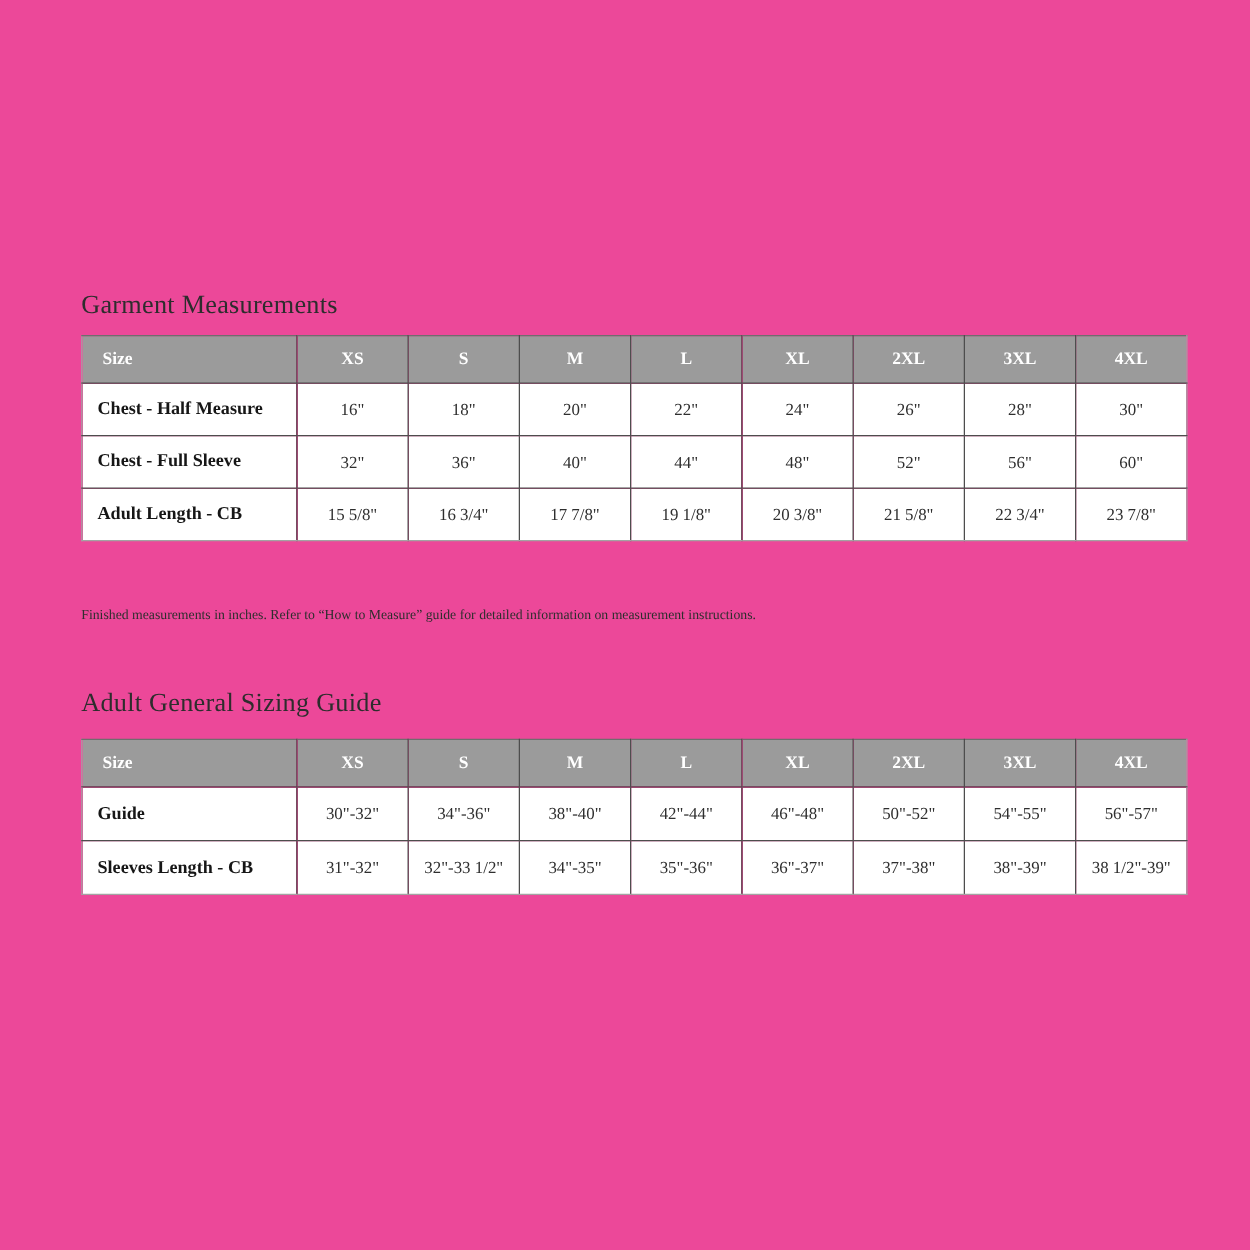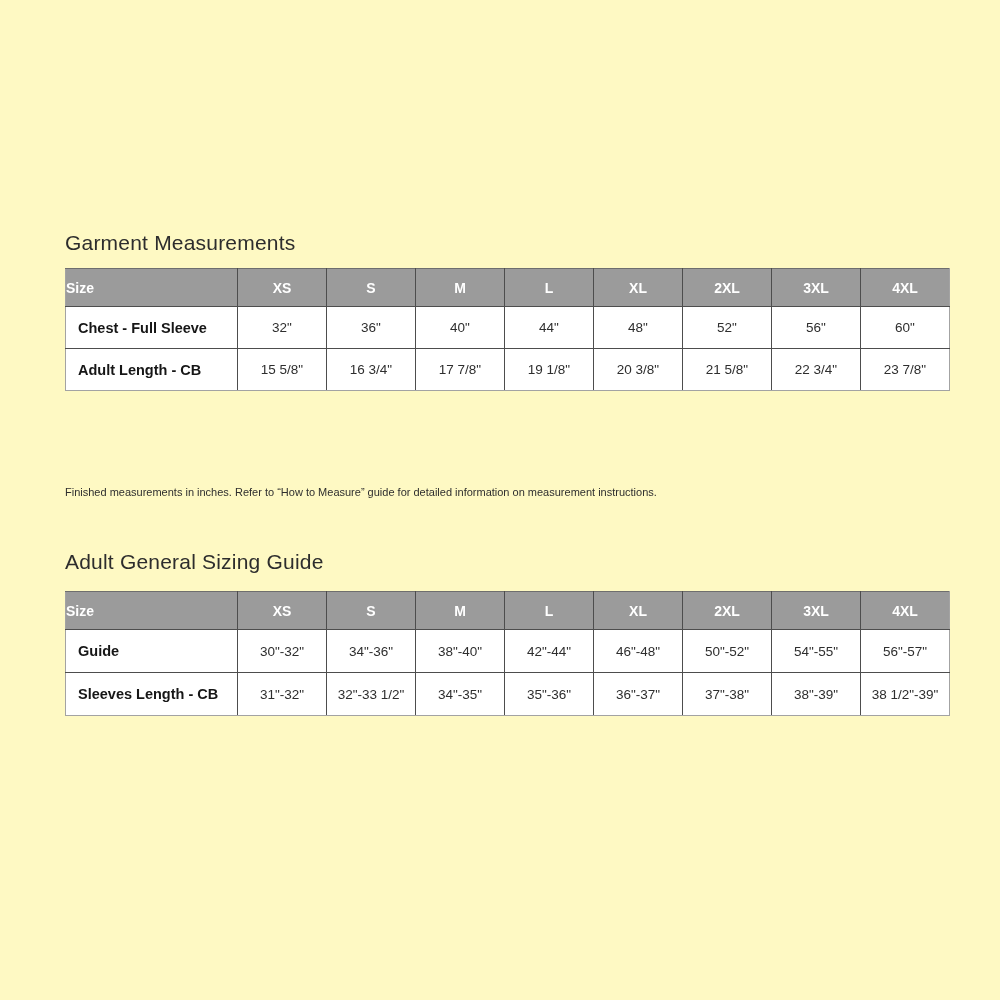--- a/index.html
+++ b/index.html
@@ -5,22 +5,23 @@
   html, body {
     margin: 0;
     padding: 0;
     background: #ffffff;
     font-family: "Liberation Sans", sans-serif;
   }
   .page {
     position: relative;
     width: 1000px;
     height: 1000px;
-    background: #fef9c3;
+    background: #ec4899;
     overflow: hidden;
+    font-family: Liberation Serif, serif;
   }
   .page-title {
     position: absolute;
     left: 65px;
     margin: 0;
     font-size: 21px;
     font-weight: 400;
     color: #2d2d2d;
     letter-spacing: 0.2px;
     white-space: nowrap;
@@ -51,21 +52,21 @@
   table.size-table thead th {
     background: #9b9b9b;
     color: #ffffff;
     font-size: 14px;
     font-weight: 700;
     height: 37px;
     text-align: center;
   }
   table.size-table thead th.label-col {
     text-align: left;
-    padding-left: 0;
+    padding-left: 16px;
   }
 
   table.size-table td {
     height: 41px;
     font-size: 13.5px;
     color: #2e2e2e;
     text-align: center;
     background: #ffffff;
   }
   #adult-table td { height: 42px; }
@@ -122,20 +123,31 @@
           <th>M</th>
           <th>L</th>
           <th>XL</th>
           <th>2XL</th>
           <th>3XL</th>
           <th>4XL</th>
         </tr>
       </thead>
     <tbody>
         <tr>
+          <td class="row-label">Chest - Half Measure</td>
+          <td>16"</td>
+          <td>18"</td>
+          <td>20"</td>
+          <td>22"</td>
+          <td>24"</td>
+          <td>26"</td>
+          <td>28"</td>
+          <td>30"</td>
+        </tr>
+        <tr>
           <td class="row-label">Chest - Full Sleeve</td>
           <td>32"</td>
           <td>36"</td>
           <td>40"</td>
           <td>44"</td>
           <td>48"</td>
           <td>52"</td>
           <td>56"</td>
           <td>60"</td>
         </tr>

